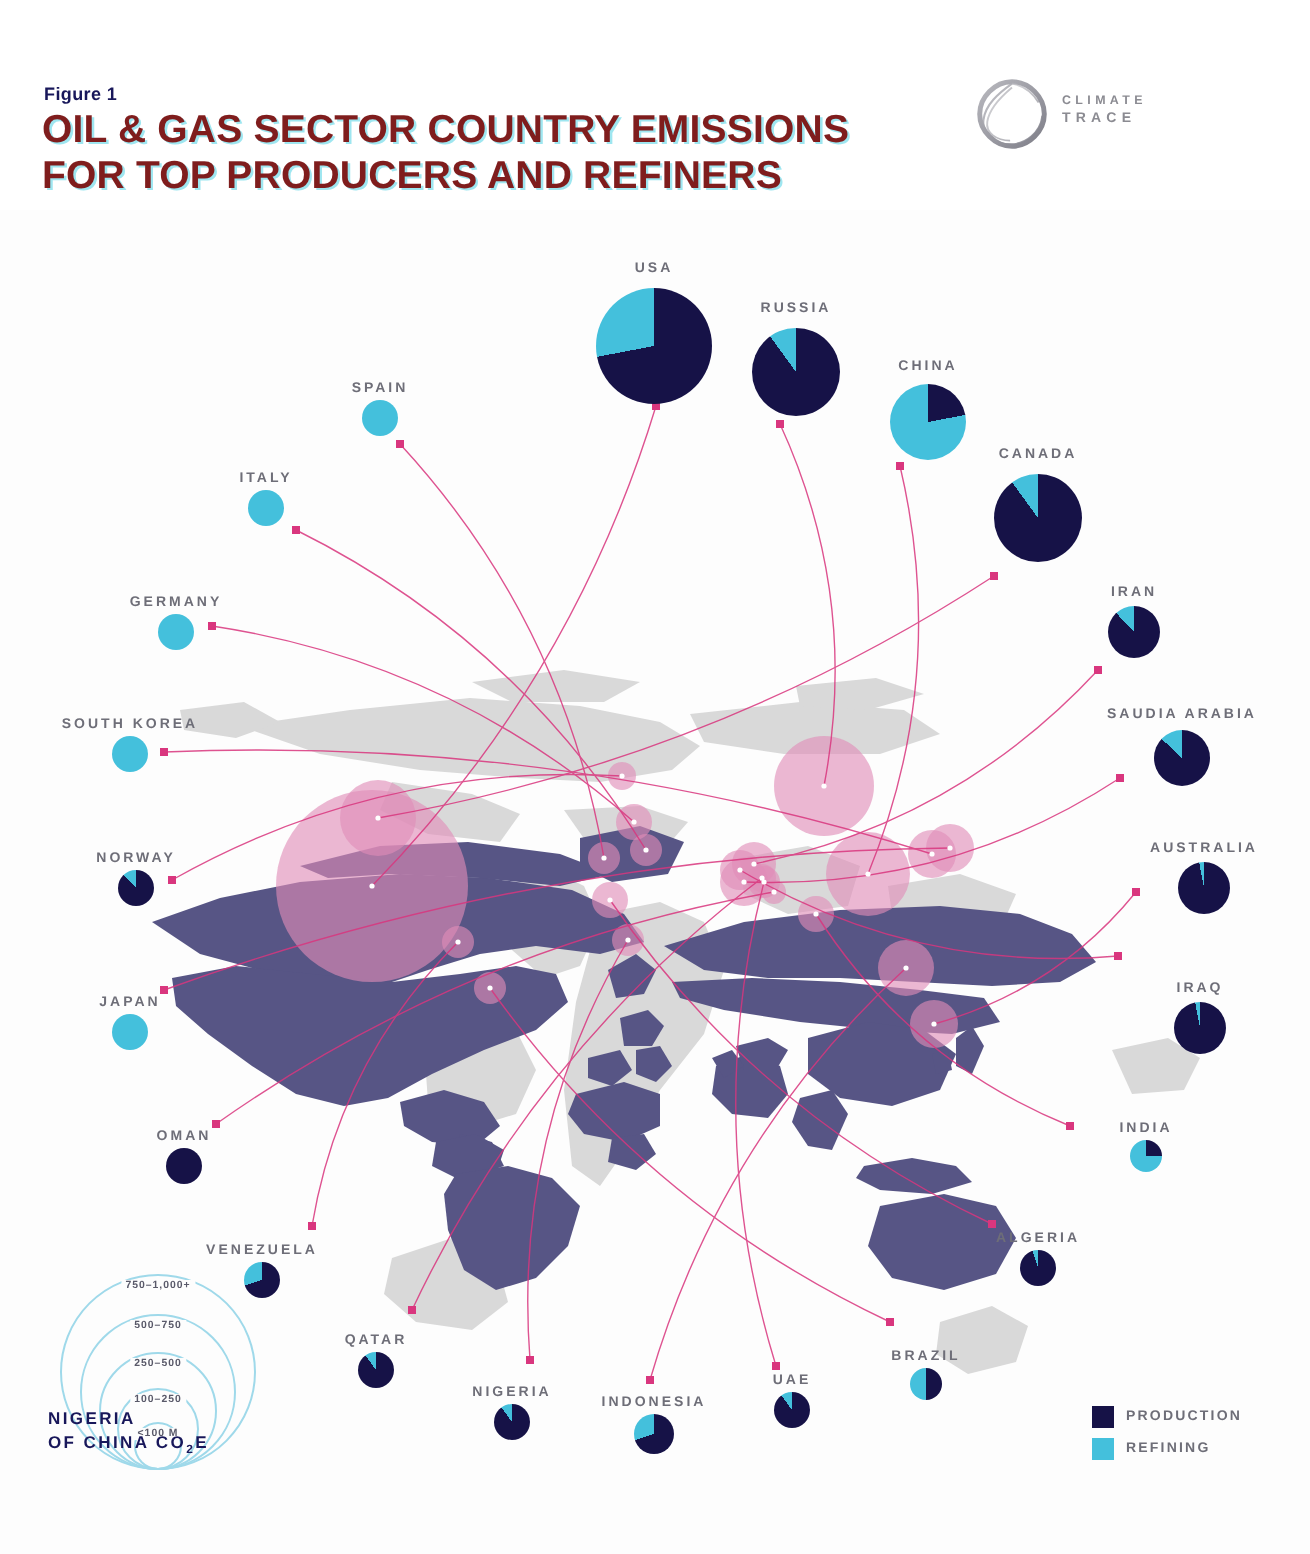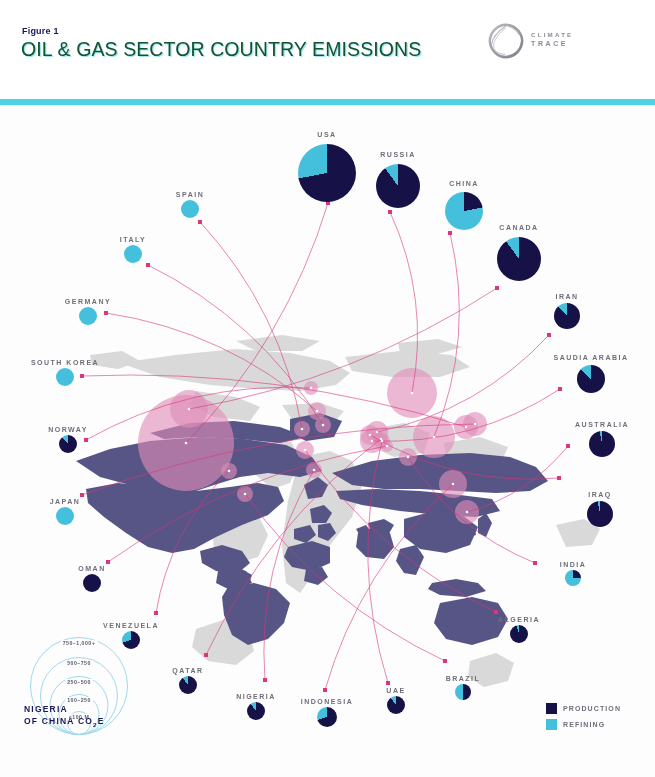--- a/index.html
+++ b/index.html
@@ -6,30 +6,30 @@
   body{
     width:655px;height:777px;
     background:#ffffff;
     font-family:"Liberation Sans", sans-serif;
     overflow:hidden;
     position:relative;
   }
   #stage{position:relative;width:655px;height:777px;overflow:hidden;background:#ffffff;}
 
   
-  #header{position:absolute;left:0;top:0;width:585px;height:100px;background:#ffffff;}
+  #header{position:absolute;left:0;top:16px;width:585px;height:100px;background:#ffffff;}
   #figure-label{
     position:absolute;left:22px;top:26px;
     font-size:9px;font-weight:bold;letter-spacing:.2px;
     color:#18175a;font-family:"Liberation Sans",sans-serif;
   }
   #title{
     position:absolute;left:21px;top:38px;width:470px;
-    font-size:19.5px;line-height:23px;font-weight:normal;
-    letter-spacing:.1px;color:#14532d;
+    font-size:19.5px;line-height:23px;font-weight:bold;
+    letter-spacing:.1px;color:#7f1d1d;
     font-family:"Liberation Sans",sans-serif;
     text-shadow:1.2px 1.2px 0 rgba(79,210,228,.55);
     text-transform:uppercase;
   }
   #title .l2{display:block;}
   #teal-bar{position:absolute;left:0;top:99px;width:655px;height:6px;background:#4fd2e4;}
 
   
   #logo{position:absolute;right:18px;top:20px;width:120px;height:42px;}
   #logo .mark{position:absolute;left:40px;top:2px;width:38px;height:38px;}
@@ -79,20 +79,21 @@
 </style>
 </head>
 <body>
 
 <div id="stage">
 
   <div id="header">
     <div id="figure-label">Figure 1</div>
     <div id="title">
       <span class="l1">OIL &amp; GAS SECTOR COUNTRY EMISSIONS</span>
+      <span class="l2">FOR TOP PRODUCERS AND REFINERS</span>
     </div>
 
     <div id="logo">
       <div class="mark">
         <svg viewBox="0 0 40 40" width="38" height="38" aria-hidden="true">
           <defs>
             <linearGradient id="lg" x1="0" y1="0" x2="1" y2="1">
               <stop offset="0" stop-color="#b9b9bf"></stop>
               <stop offset="1" stop-color="#7e7e88"></stop>
             </linearGradient>

